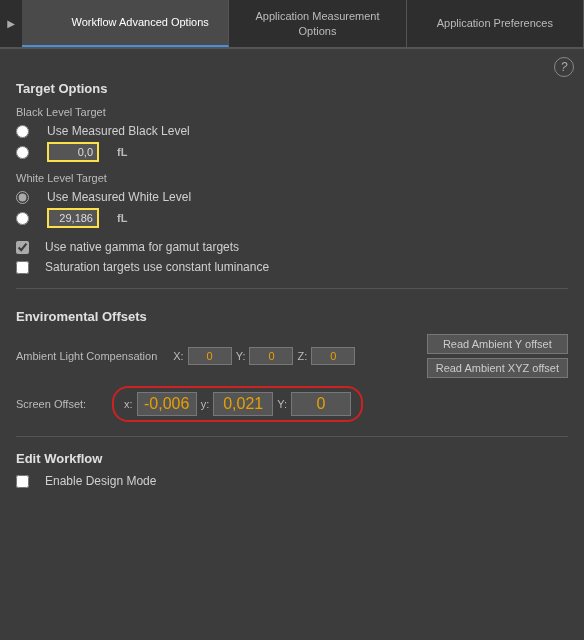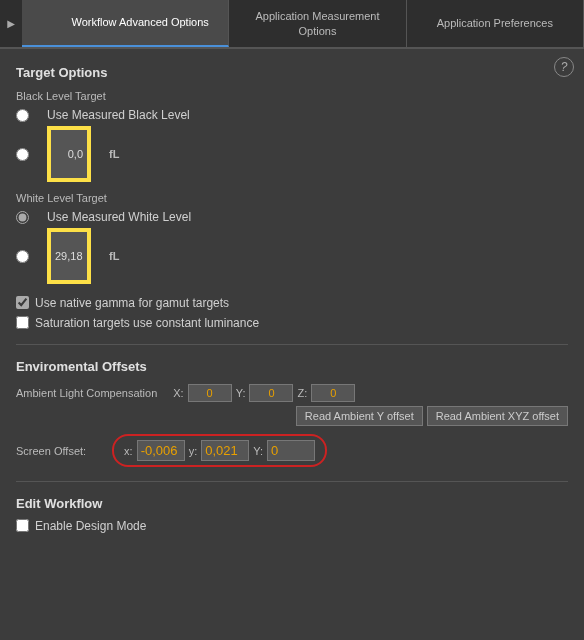--- a/index.html
+++ b/index.html
@@ -75,21 +75,21 @@
       font-size: 12px;
       font-style: italic;
       cursor: pointer;
     }
 
     .section-title {
       font-size: 13px;
       font-weight: bold;
       color: #e0e0e0;
       margin-bottom: 10px;
-      margin-top: 4px;
+      margin-top: 20px;
     }
 
     .sub-label {
       font-size: 11px;
       color: #bbb;
       margin-bottom: 6px;
       margin-top: 6px;
     }
 
     .radio-row {
@@ -98,39 +98,39 @@
       gap: 18px;
       margin-bottom: 4px;
     }
 
     .radio-row input[type="radio"] {
       accent-color: #aaa;
       cursor: pointer;
     }
 
     .small-input {
-      width: 44px;
-      background: #555;
-      border: 4px solid #fde047;
+      width: 52px;
+      background: #555;
+      border: 2px solid #fde047;
       color: #ddd;
       font-size: 11px;
-      padding: 18px 4px;
+      padding: 2px 4px;
       text-align: right;
     }
 
     .unit-label {
       font-size: 11px;
       color: #bbb;
       font-weight: bold;
     }
 
     .checkbox-row {
       display: flex;
-      align-items: flex-start;
-      gap: 6px;
+      align-items: flex-end;
+      gap: 16px;
       margin-bottom: 6px;
     }
     .checkbox-row input[type="checkbox"] {
       accent-color: #aaa;
       cursor: pointer;
     }
 
     .divider {
       height: 1px;
       background: #555;
@@ -172,20 +172,21 @@
       border: 1px solid #777;
       color: #ccc;
       font-size: 11px;
       padding: 3px 8px;
       cursor: pointer;
       white-space: nowrap;
     }
 
     .ambient-buttons {
       display: flex;
+      flex-direction: column;
       gap: 4px;
       margin-left: auto;
     }
 
     .screen-offset-row {
       display: flex;
       align-items: center;
       gap: 20px;
       margin-top: 8px;
       position: relative;
@@ -202,26 +203,27 @@
       display: flex;
       align-items: center;
       gap: 4px;
       border: 2px solid #cc2222;
       border-radius: 16px;
       padding: 4px 10px;
       position: relative;
     }
 
     .screen-coord-input {
-      width: 48px;
+      width: 60px;
       background: #555;
       border: 1px solid #777;
       color: #e8a000;
-      font-size: 13px;
+      font-size: 16px;
       padding: 2px 3px;
+      text-align: center;
     }
 
     
     .edit-workflow-title {
       font-size: 13px;
       font-weight: bold;
       color: #e0e0e0;
       margin-bottom: 8px;
     }
 

